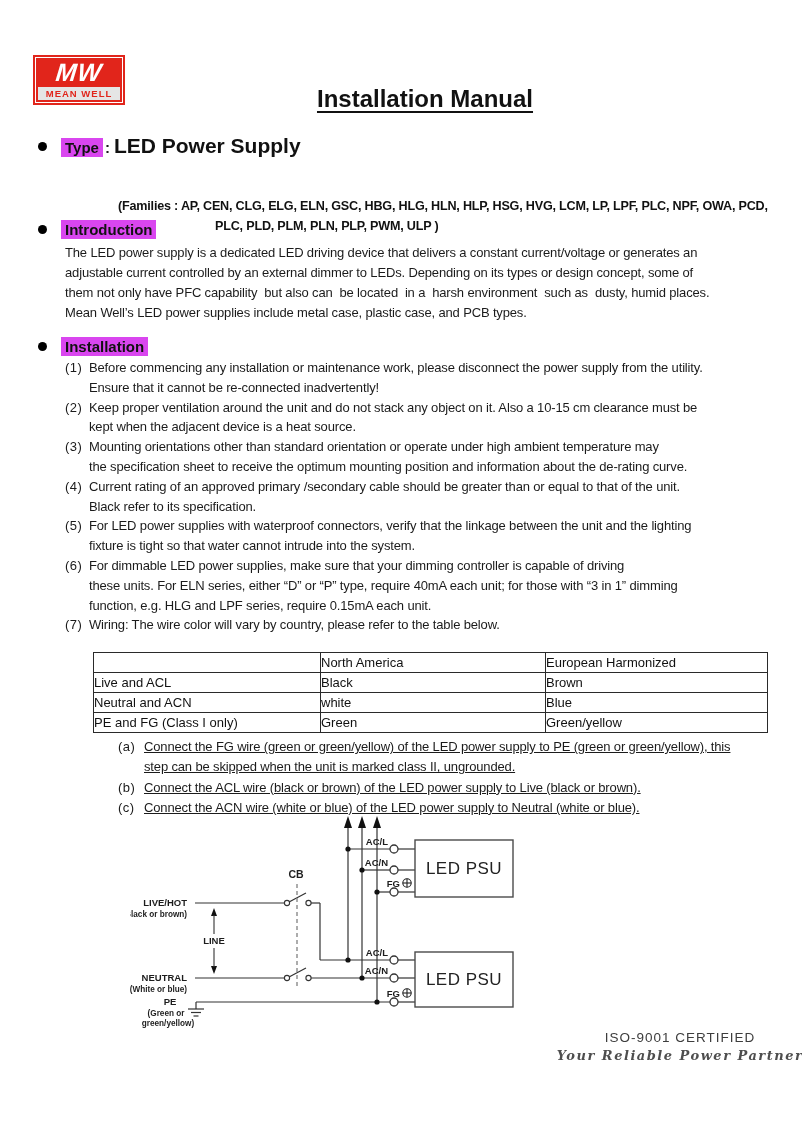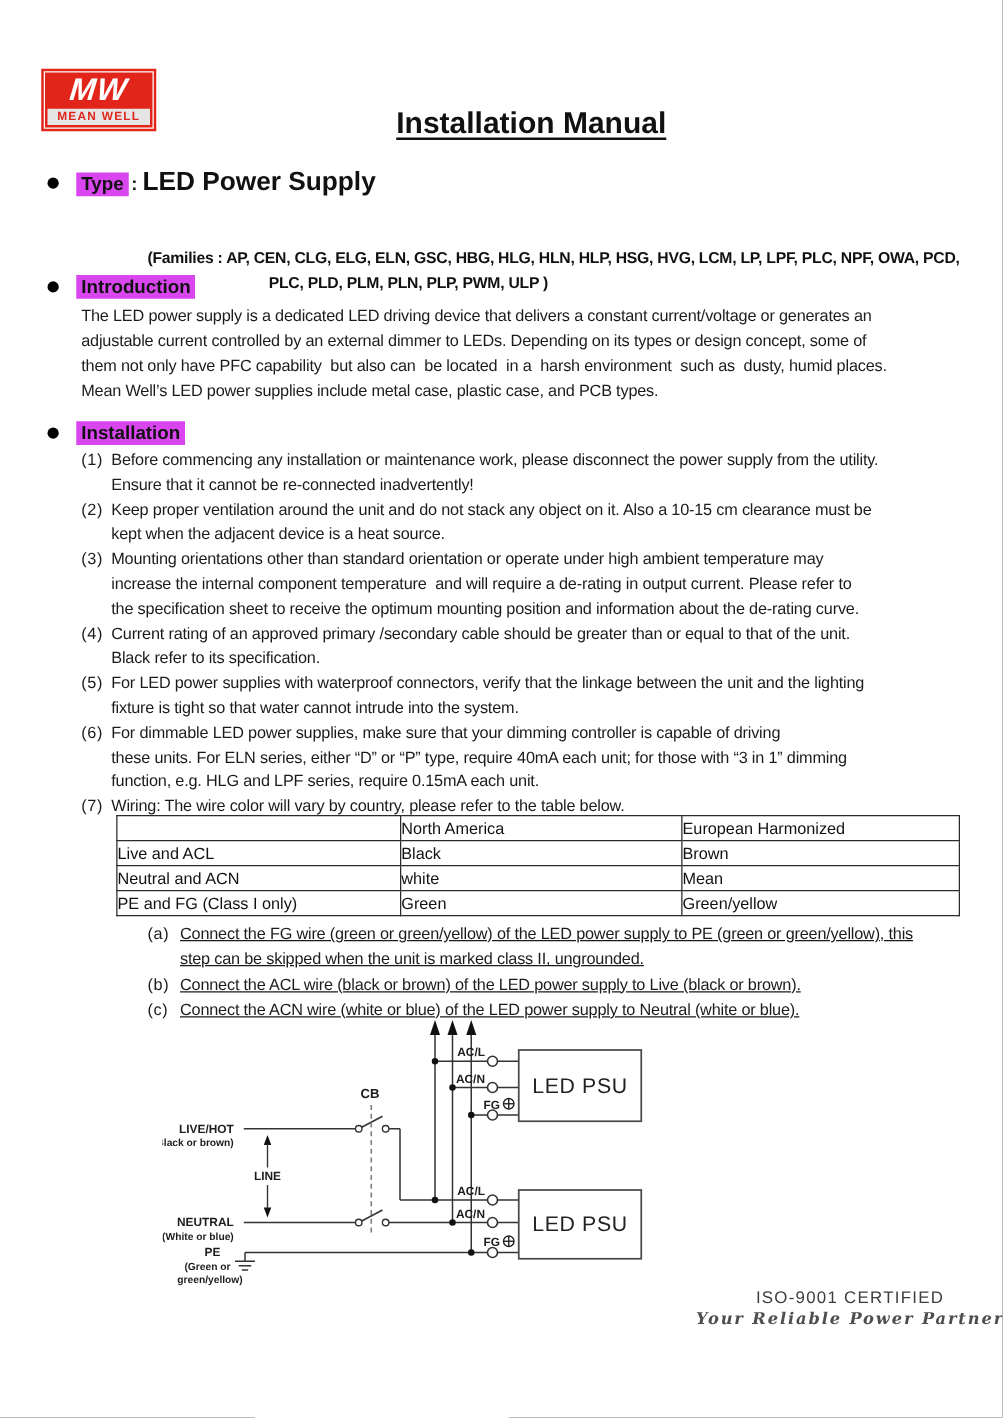--- a/index.html
+++ b/index.html
@@ -97,21 +97,20 @@
         <span class="marker">(2)</span>
         <div>
           <div class="line">Keep proper ventilation around the unit and do not stack any object on it. Also a 10-15 cm clearance must be</div>
           <div class="line">kept when the adjacent device is a heat source.</div>
         </div>
       </div>
       <div class="item">
         <span class="marker">(3)</span>
         <div>
           <div class="line">Mounting orientations other than standard orientation or operate under high ambient temperature may</div>
-          <div class="line">increase the internal component temperature  and will require a de-rating in output current. Please refer to</div>
           <div class="line">the specification sheet to receive the optimum mounting position and information about the de-rating curve.</div>
         </div>
       </div>
       <div class="item">
         <span class="marker">(4)</span>
         <div>
           <div class="line">Current rating of an approved primary /secondary cable should be greater than or equal to that of the unit.</div>
           <div class="line">Black refer to its specification.</div>
         </div>
       </div>
@@ -151,21 +150,21 @@
           <td>European Harmonized</td>
         </tr>
         <tr>
           <td>Live and ACL</td>
           <td>Black</td>
           <td>Brown</td>
         </tr>
         <tr>
           <td>Neutral and ACN</td>
           <td>white</td>
-          <td>Mean</td>
+          <td>Blue</td>
         </tr>
         <tr>
           <td>PE and FG (Class I only)</td>
           <td>Green</td>
           <td>Green/yellow</td>
         </tr>
       </tbody>
   </table>
 
   <div class="par items sub" style="left:118px;top:737px;">

